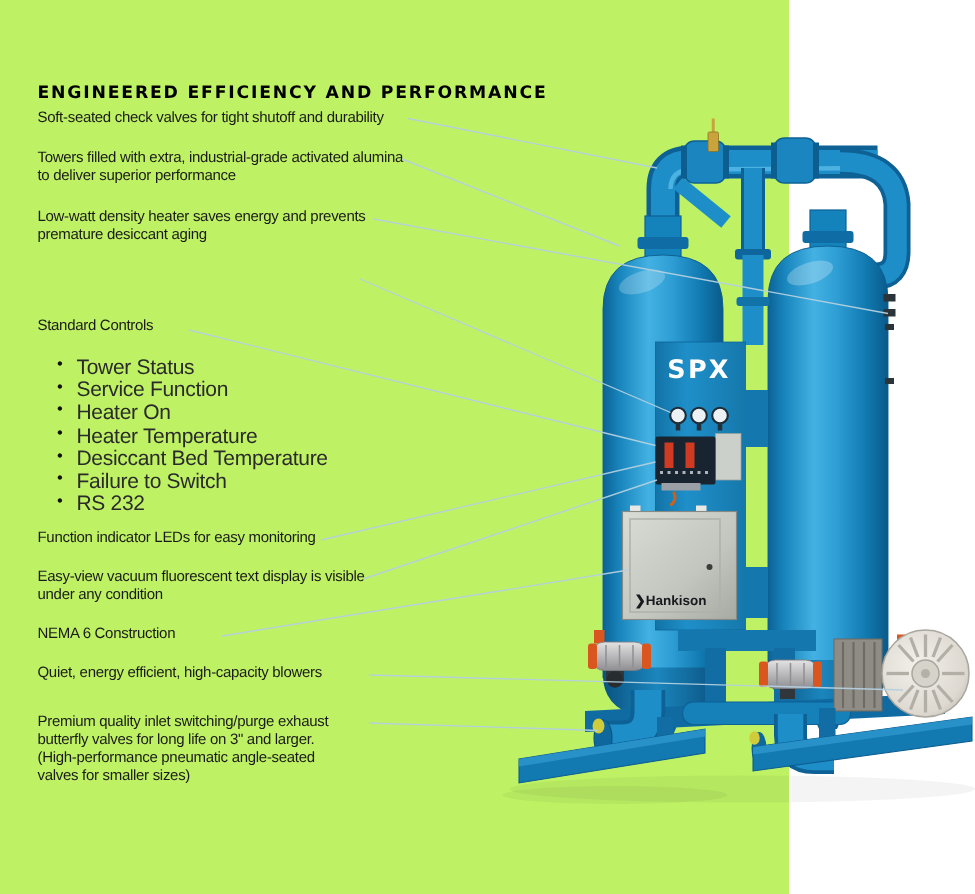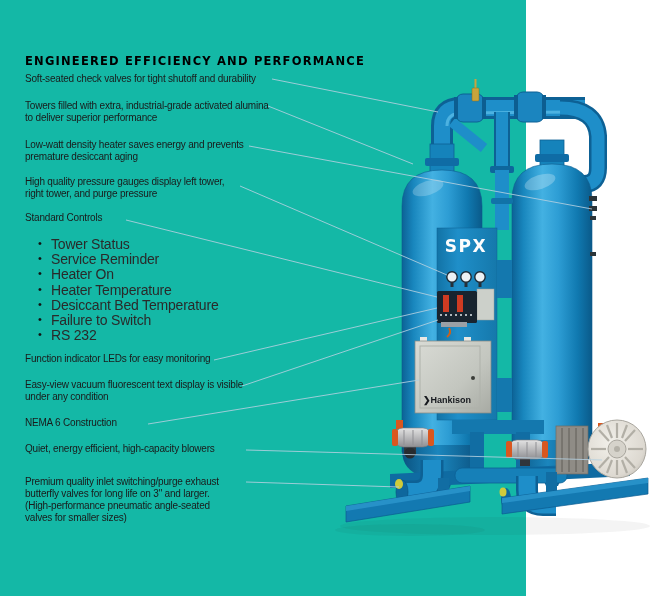--- a/index.html
+++ b/index.html
@@ -1,16 +1,16 @@
 <!DOCTYPE html>
 <html><head>
 <meta charset="utf-8">
 <style>
   html,body{margin:0;padding:0;background:#ffffff;width:650px;height:596px;overflow:hidden;}
-  .canvas{position:relative;width:526px;height:596px;background:#14b8a6;font-family:"Liberation Sans",sans-serif;}
+  .canvas{position:relative;width:526px;height:596px;background:#bef264;font-family:"Liberation Sans",sans-serif;}
   .title{position:absolute;left:25px;top:54px;font-family:"DejaVu Sans",sans-serif;font-weight:900;
          font-size:11.5px;letter-spacing:1.2px;color:#000;}
   .feature{position:absolute;left:25px;font-size:10px;line-height:12px;letter-spacing:-0.2px;
            color:#1a1a1a;white-space:pre-line;max-width:330px;}
   .controls-list{position:absolute;left:38px;top:239px;margin:0;padding:0;list-style:none;
                  font-size:14px;color:#2a2a2a;letter-spacing:-0.2px;}
   .controls-list li{position:relative;padding-left:13px;margin-bottom:4.8px;line-height:10.4px;}
   .controls-list li::before{content:"\2022";position:absolute;left:0;top:-1px;font-size:11px;color:#111;}
   svg{position:absolute;left:0;top:0;pointer-events:none;}
   .pd{stroke:#0d6195;fill:none;}
@@ -22,27 +22,25 @@
 
 <div class="canvas">
 
   <div class="title">ENGINEERED EFFICIENCY AND PERFORMANCE</div>
 
   <div class="feature" style="top:73px">Soft-seated check valves for tight shutoff and durability</div>
   <div class="feature" style="top:100px">Towers filled with extra, industrial-grade activated alumina
 to deliver superior performance</div>
   <div class="feature" style="top:139px">Low-watt density heater saves energy and prevents
 premature desiccant aging</div>
-  <div class="feature" style="top:176px">High quality pressure gauges display left tower,
-right tower, and purge pressure</div>
   <div class="feature" style="top:212px">Standard Controls</div>
 
   <ul class="controls-list">
     <li>Tower Status</li>
-    <li>Service Reminder</li>
+    <li>Service Function</li>
     <li>Heater On</li>
     <li>Heater Temperature</li>
     <li>Desiccant Bed Temperature</li>
     <li>Failure to Switch</li>
     <li>RS 232</li>
   </ul>
 
   <div class="feature" style="top:379px">Easy-view vacuum fluorescent text display is visible
 under any condition</div>
   <div class="feature" style="top:353px">Function indicator LEDs for easy monitoring</div>

